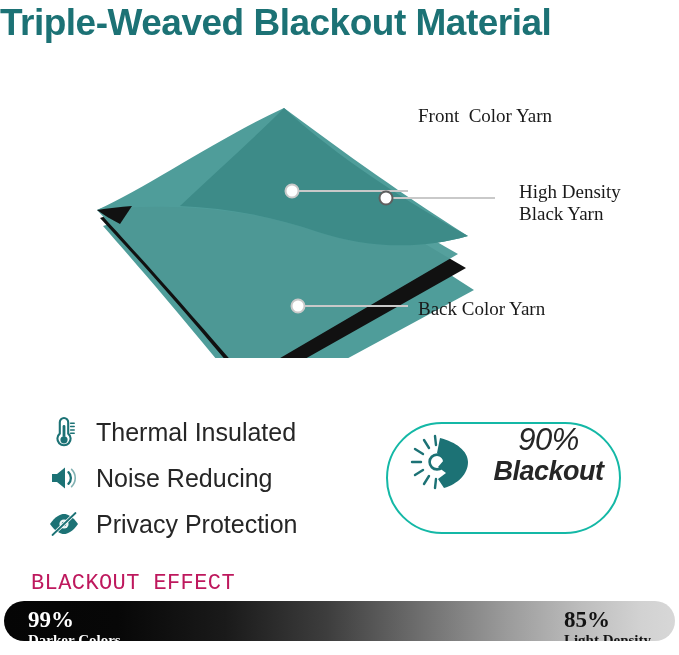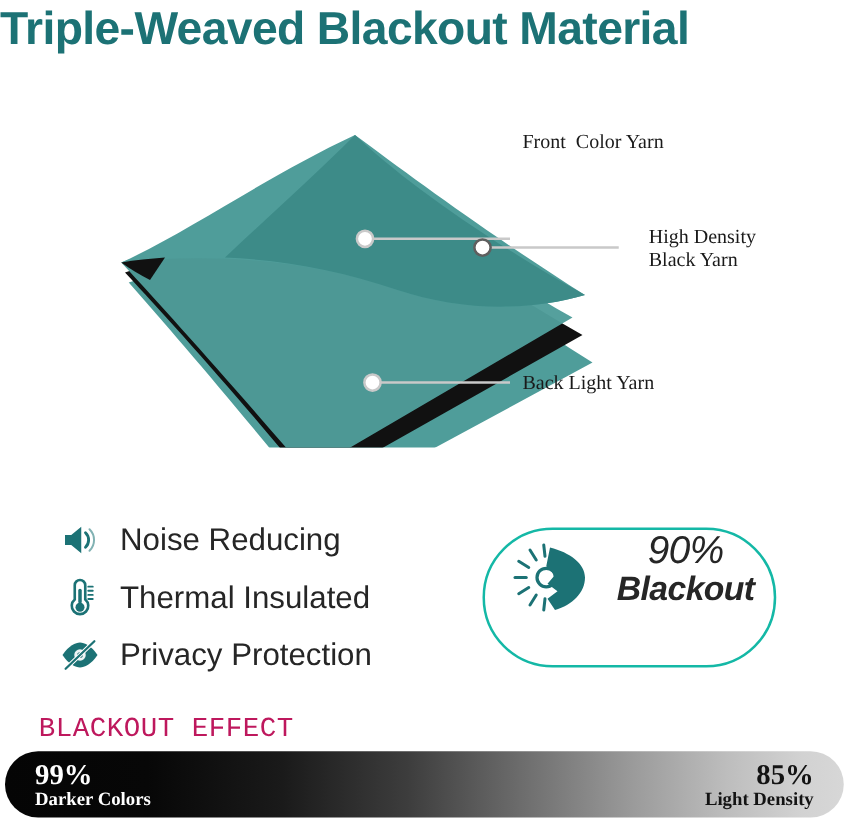--- a/index.html
+++ b/index.html
@@ -36,21 +36,21 @@
     left: 0;
     top: 78px;
     width: 679px;
     height: 280px;
   }
   .diagram svg { display: block; }
 
   .callout-label {
     position: absolute;
     font-family: "Liberation Serif", serif;
-    font-size: 16px;
+    font-size: 19px;
     color: #1a1a1a;
     line-height: 1.18;
     white-space: pre;
   }
   .callout-front { left: 418px; top: 105px; }
   .callout-mid   { left: 519px; top: 181px; }
   .callout-back  { left: 418px; top: 298px; }
 
   
   .features {
@@ -136,42 +136,41 @@
     letter-spacing: 0.4px;
     color: #be185d;
     white-space: nowrap;
     text-align: center;
   }
   .effect-bar {
     position: absolute;
     left: 4px;
     top: 601px;
     width: 671px;
-    height: 53px;
+    height: 40px;
     border-radius: 27px;
     background: linear-gradient(to right,
                 #050505 0%, #070707 17%, #1a1a1a 33%,
                 #3d3d3d 48%, #6e6e6e 62%, #9b9b9b 75%,
                 #bdbdbd 86%, #d2d2d2 95%, #d7d7d7 100%);
     overflow: hidden;
   }
   .bar-left {
     position: absolute;
     left: 24px;
     top: 7px;
     text-align: left;
     font-family: "Liberation Serif", serif;
     color: #ffffff;
     line-height: 1.02;
   }
   .bar-right {
     position: absolute;
     right: 24px;
     top: 7px;
-    text-align: right;
     font-family: "Liberation Serif", serif;
     color: #131313;
     line-height: 1.02;
   }
   .bar-pct {
     display: block;
     font-size: 23px;
     font-weight: bold;
   }
   .bar-sub {
@@ -215,50 +214,50 @@
     <g>
       <line x1="304" y1="228" x2="408" y2="228" stroke="#c9c9c9" stroke-width="2"></line>
       <circle cx="298" cy="228" r="6.5" fill="#ffffff" stroke="#c9c9c9" stroke-width="2"></circle>
     </g>
   </svg>
 </div>
 
 <div class="callout-label callout-front">Front  Color Yarn</div>
 <div class="callout-label callout-mid">High Density
 Black Yarn</div>
-<div class="callout-label callout-back">Back Light Yarn</div>
+<div class="callout-label callout-back">Back Color Yarn</div>
 
 <div class="features">
-
-  <div class="feature-row">
-    <span class="feature-icon">
-      <svg width="30" height="28" viewBox="0 0 30 28" xmlns="http://www.w3.org/2000/svg">
-        <path d="M3 10 h5 L16 3.4 v21.2 L8 18 H3 Z" fill="#1c7275"></path>
-        <path d="M19.4 8.2 a8 8 0 0 1 0 11.6" fill="none" stroke="#1c7275" stroke-width="2.3" stroke-linecap="round"></path>
-        <path d="M22.6 5.4 a12 12 0 0 1 0 17.2" fill="none" stroke="#1c7275" stroke-width="1.6" stroke-linecap="round" opacity="0.55"></path>
-      </svg>
-    </span>
-    <span class="feature-label">Noise Reducing</span>
-  </div>
 
   <div class="feature-row">
     <span class="feature-icon">
       <svg width="26" height="34" viewBox="0 0 26 34" xmlns="http://www.w3.org/2000/svg">
         <path d="M13 3 a4.2 4.2 0 0 1 4.2 4.2 v11.4 a6.6 6.6 0 1 1 -8.4 0 V7.2 A4.2 4.2 0 0 1 13 3 Z" fill="none" stroke="#1c7275" stroke-width="2.1"></path>
         <rect x="11.6" y="10" width="2.8" height="12" rx="1.4" fill="#1c7275"></rect>
         <circle cx="13" cy="24.8" r="3.6" fill="#1c7275"></circle>
         <g stroke="#1c7275" stroke-width="1.5" stroke-linecap="round">
           <line x1="19.6" y1="8.3" x2="23.2" y2="8.3"></line>
           <line x1="19.6" y1="11.6" x2="23.2" y2="11.6"></line>
           <line x1="19.6" y1="14.9" x2="23.2" y2="14.9"></line>
           <line x1="19.6" y1="18.2" x2="23.2" y2="18.2"></line>
         </g>
       </svg>
     </span>
     <span class="feature-label">Thermal Insulated</span>
+  </div>
+
+  <div class="feature-row">
+    <span class="feature-icon">
+      <svg width="30" height="28" viewBox="0 0 30 28" xmlns="http://www.w3.org/2000/svg">
+        <path d="M3 10 h5 L16 3.4 v21.2 L8 18 H3 Z" fill="#1c7275"></path>
+        <path d="M19.4 8.2 a8 8 0 0 1 0 11.6" fill="none" stroke="#1c7275" stroke-width="2.3" stroke-linecap="round"></path>
+        <path d="M22.6 5.4 a12 12 0 0 1 0 17.2" fill="none" stroke="#1c7275" stroke-width="1.6" stroke-linecap="round" opacity="0.55"></path>
+      </svg>
+    </span>
+    <span class="feature-label">Noise Reducing</span>
   </div>
 
   <div class="feature-row">
     <span class="feature-icon">
       <svg width="32" height="26" viewBox="0 0 32 26" xmlns="http://www.w3.org/2000/svg">
         <path d="M2 13 C7 5.5 12.5 3 16 3 C19.5 3 25 5.5 30 13 C25 20.5 19.5 23 16 23 C12.5 23 7 20.5 2 13 Z" fill="#1c7275"></path>
         <circle cx="16" cy="13" r="4.6" fill="#ffffff" opacity="0.92"></circle>
         <circle cx="16" cy="13" r="2.3" fill="#1c7275"></circle>
         <line x1="4.5" y1="24" x2="27.5" y2="2" stroke="#ffffff" stroke-width="3.4" stroke-linecap="round"></line>
         <line x1="4.5" y1="24" x2="27.5" y2="2" stroke="#1c7275" stroke-width="1.8" stroke-linecap="round"></line>

